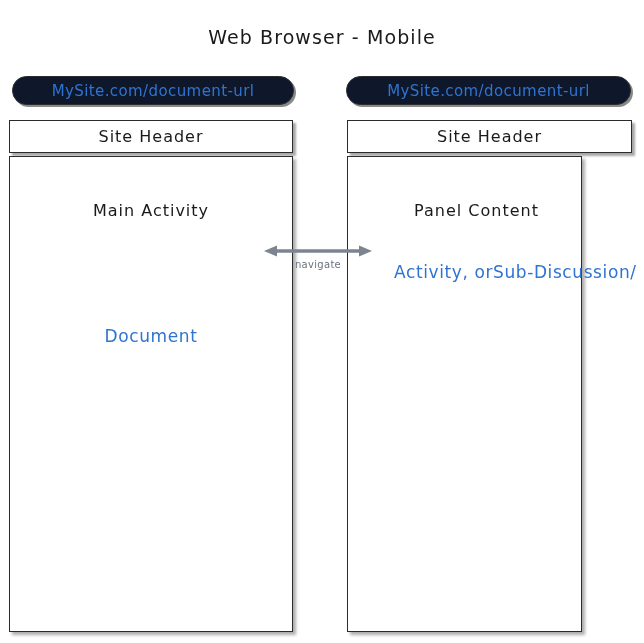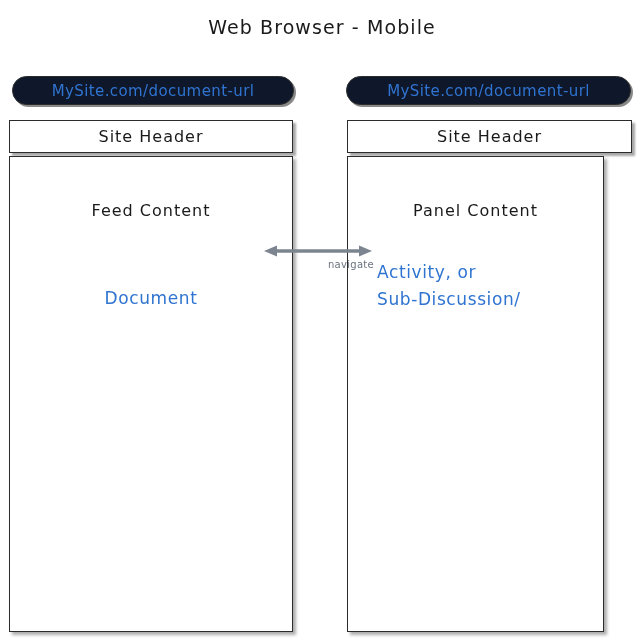--- a/index.html
+++ b/index.html
@@ -18,21 +18,21 @@
 
   .canvas {
     position: absolute;
     inset: 0;
   }
 
   
   .diagram-title {
     position: absolute;
     left: 0;
-    top: 16px;
+    top: 26px;
     width: 644px;
     text-align: center;
     font-family: "DejaVu Sans", sans-serif;
     font-size: 19px;
     font-weight: 400;
     letter-spacing: 1.1px;
     color: #1a1a1a;
   }
 
   
@@ -82,21 +82,21 @@
 
   
   .content-box {
     position: absolute;
     border: 1.5px solid #2b2b2b;
     background: #ffffff;
     box-sizing: border-box;
     box-shadow: 3px 3px 3px rgba(60,60,60,0.42);
   }
   #content-box-left  { left: 9px;  top: 156px; width: 284px; height: 476px; }
-  #content-box-right { left: 347px; top: 156px; width: 257px; height: 476px; }
+  #content-box-right { left: 347px; top: 156px; width: 235px; height: 476px; padding-left: 12px; }
 
   .content-heading {
     position: absolute;
     width: 100%;
     text-align: center;
     font-family: "DejaVu Sans", sans-serif;
     font-size: 16px;
     letter-spacing: 1px;
     color: #1a1a1a;
     white-space: nowrap;
@@ -111,31 +111,32 @@
     letter-spacing: 0.6px;
     color: #2f74d0;
     white-space: pre;
   }
 
   
   .blue-center {
     width: 100%;
     text-align: center;
     left: 0;
+    margin-top: 38px;
   }
   #doc-line  { top: 131px; }
   #feed-line { top: 186px; }
 
   
   #panel-list {
     position: absolute;
-    left: 29px;
+    left: 46px;
     top: 102px;
     display: flex;
-    flex-direction: column;
+    flex-direction: row;
   }
   #panel-list .blue-line {
     position: relative;
     left: 0;
     top: 0;
     line-height: 27px;
   }
 
   
   #navigate-arrow-group {
@@ -143,21 +144,21 @@
     left: 262px;
     top: 238px;
     width: 112px;
     height: 40px;
   }
   #navigate-label {
     position: absolute;
     left: 262px;
     top: 259px;
     width: 112px;
-    text-align: right;
+    text-align: center;
     font-family: "DejaVu Sans", sans-serif;
     font-size: 10px;
     letter-spacing: 0.3px;
     color: #6b7480;
   }
 </style>
 </head>
 <body>
 
 <div class="canvas">
@@ -166,21 +167,21 @@
 
   <div class="url-bar" id="url-bar-left">
     <span class="url-text">MySite.com/document-url</span>
   </div>
 
   <div class="site-header" id="site-header-left">
     <span class="site-header-text">Site Header</span>
   </div>
 
   <div class="content-box" id="content-box-left">
-    <div class="content-heading" id="main-content-heading">Feed Content</div>
+    <div class="content-heading" id="main-content-heading">Main Activity</div>
     <div class="blue-line blue-center" id="doc-line">Document</div>
   </div>
 
   <div class="url-bar" id="url-bar-right">
     <span class="url-text">MySite.com/document-url</span>
   </div>
 
   <div class="site-header" id="site-header-right">
     <span class="site-header-text">Site Header</span>
   </div>

